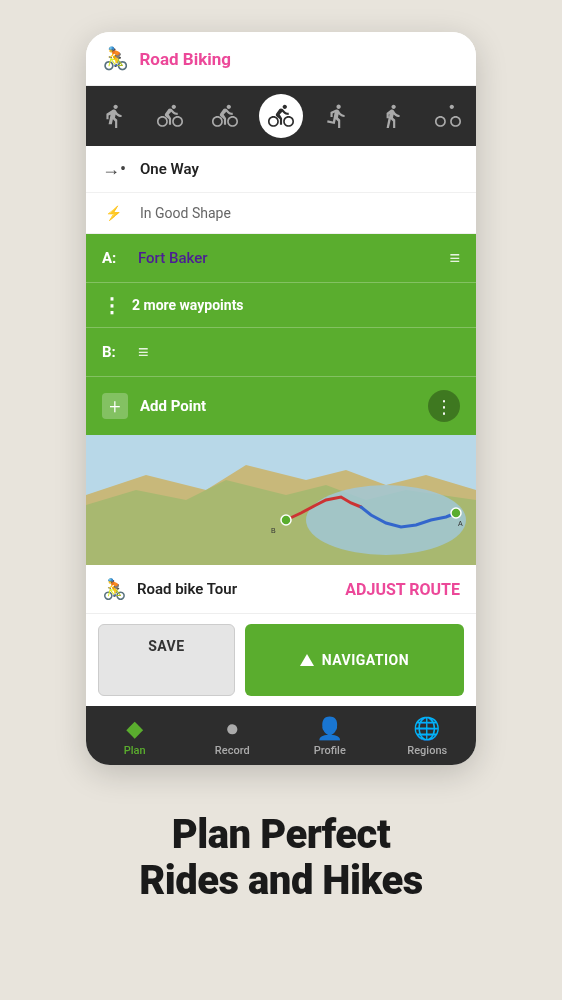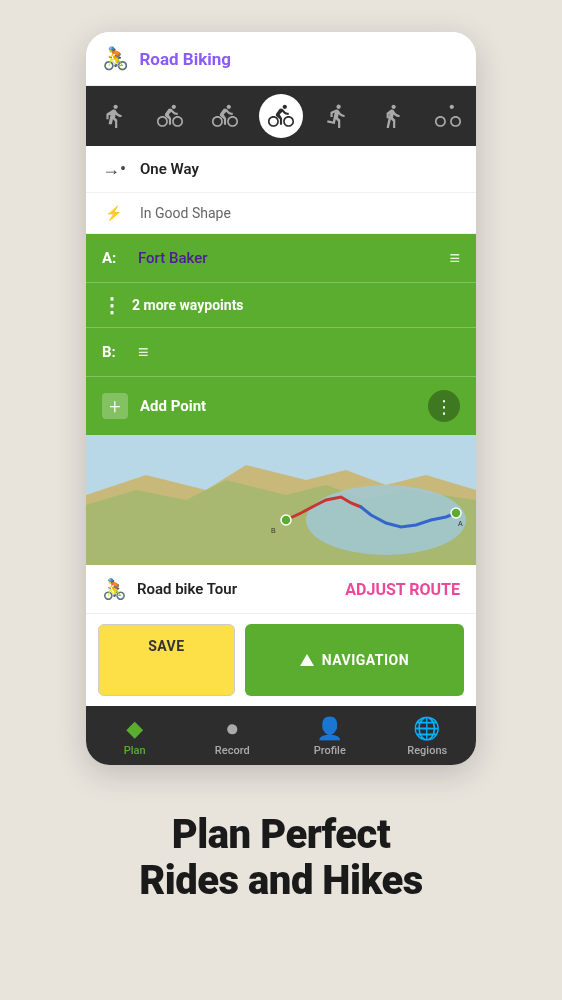--- a/index.html
+++ b/index.html
@@ -32,21 +32,21 @@
       border-bottom: 1px solid #eee;
     }
     .header-icon {
       font-size: 22px;
       margin-right: 10px;
       color: #333;
     }
     .header-title {
       font-size: 17px;
       font-weight: 700;
-      color: #8b5cf6;
+      color: #ec4899;
     }
 
     
     .activity-bar {
       background: #2d2d2d;
       display: flex;
       align-items: center;
       justify-content: space-around;
       padding: 8px 0;
     }
@@ -223,21 +223,21 @@
       display: flex;
       padding: 10px 12px;
       gap: 10px;
       background: #fff;
     }
     .save-btn {
       flex: 1;
       padding: 13px;
       border: 1.5px solid #ccc;
       border-radius: 6px;
-      background: #fde047;
+      background: #e5e5e5;
       font-size: 14px;
       font-weight: 700;
       color: #333;
       text-align: center;
       cursor: pointer;
       letter-spacing: 0.5px;
     }
     .nav-btn {
       flex: 1.5;
       padding: 28px;

